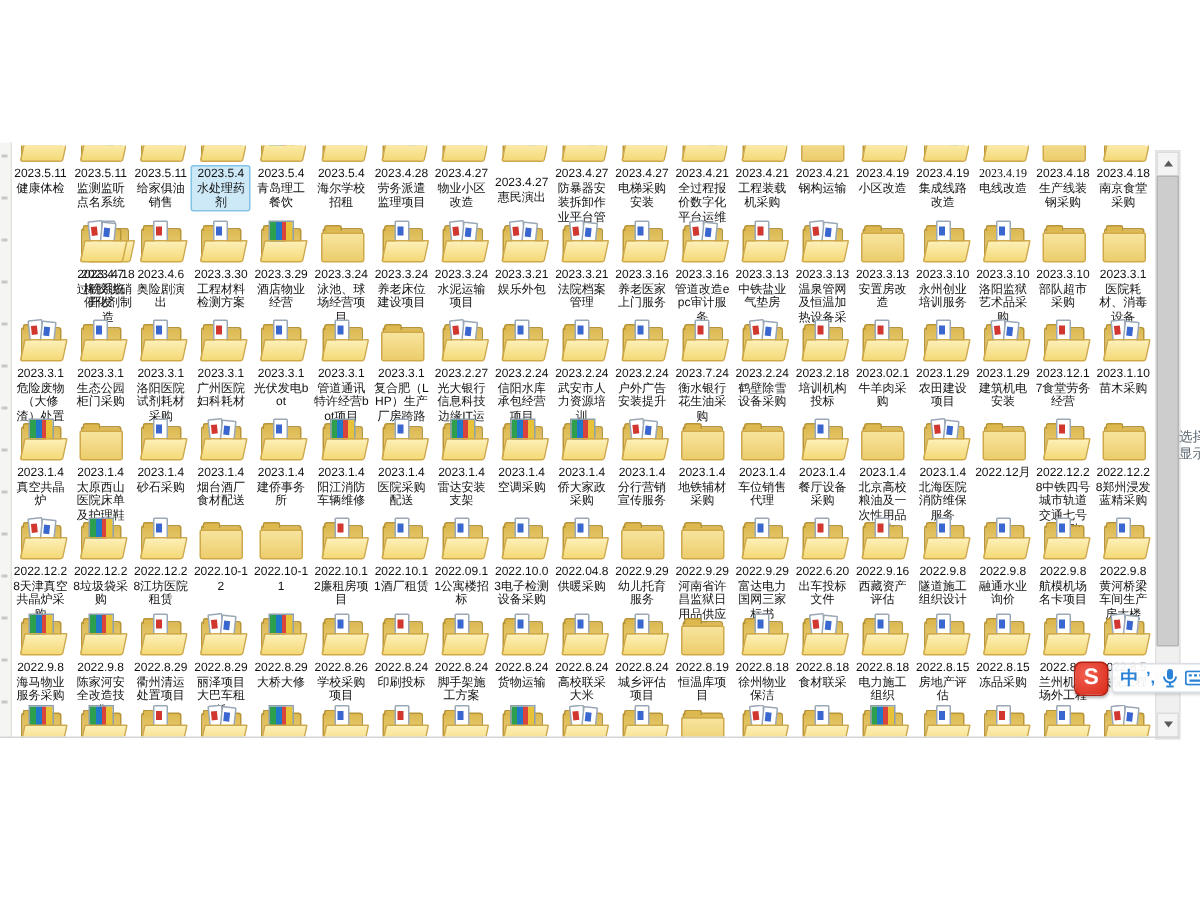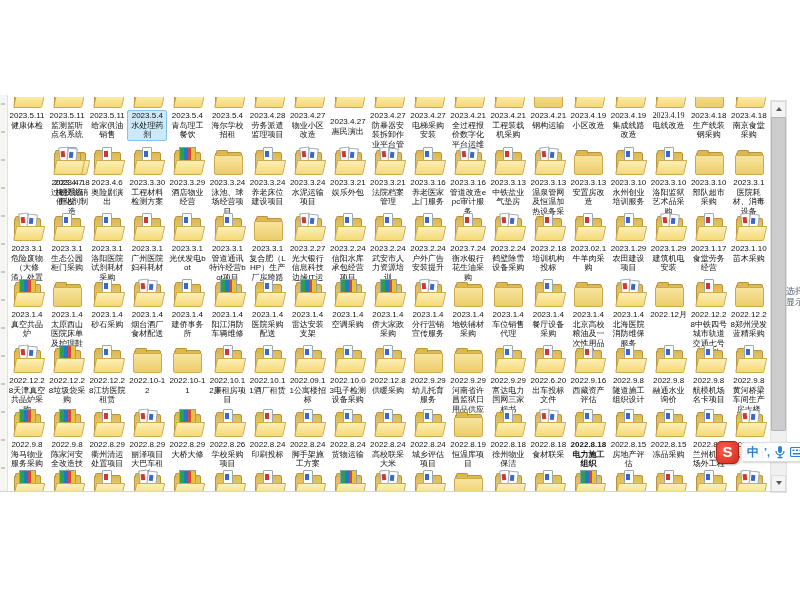--- a/index.html
+++ b/index.html
@@ -623,21 +623,21 @@
         <div class="label">2023.1.29建筑机电安装</div>
       </div>
       <div class="cell" style="left: 688.7px; top: 213px;">
         <div class="icon-wrap">
           <div class="folder v4">
             <div class="fb"></div>
             <div class="doc r solo"></div>
             <div class="ff"></div>
           </div>
         </div>
-        <div class="label">2023.1.17食堂劳务经营</div>
+        <div class="label">2023.12.17食堂劳务经营</div>
       </div>
       <div class="cell" style="left: 728.8px; top: 213px;">
         <div class="icon-wrap">
           <div class="folder v2">
             <div class="fb"></div>
             <div class="doc r d1"></div>
             <div class="doc d2"></div>
             <div class="ff"></div>
           </div>
         </div>
@@ -920,21 +920,21 @@
         <div class="label">2022.10.03电子检测设备采购</div>
       </div>
       <div class="cell" style="left: 367.9px; top: 345px;">
         <div class="icon-wrap">
           <div class="folder v1">
             <div class="fb"></div>
             <div class="doc solo"></div>
             <div class="ff"></div>
           </div>
         </div>
-        <div class="label">2022.12.8供暖采购</div>
+        <div class="label">2022.04.8供暖采购</div>
       </div>
       <div class="cell" style="left: 408px; top: 345px;">
         <div class="icon-wrap">
           <div class="folder v0">
             <div class="fb"></div>
             <div class="ff"></div>
           </div>
         </div>
         <div class="label">2022.9.29幼儿托育服务</div>
       </div>
@@ -1151,21 +1151,21 @@
         <div class="icon-wrap">
           <div class="folder v2">
             <div class="fb"></div>
             <div class="doc r d1"></div>
             <div class="doc d2"></div>
             <div class="ff"></div>
           </div>
         </div>
         <div class="label">2022.8.18食材联采</div>
       </div>
-      <div class="cell" style="left: 568.4px; top: 409px; font-weight: bold;">
+      <div class="cell" style="left: 568.4px; top: 409px;">
         <div class="icon-wrap">
           <div class="folder v1">
             <div class="fb"></div>
             <div class="doc solo"></div>
             <div class="ff"></div>
           </div>
         </div>
         <div class="label">2022.8.18电力施工组织</div>
       </div>
       <div class="cell" style="left: 608.5px; top: 409px;">

